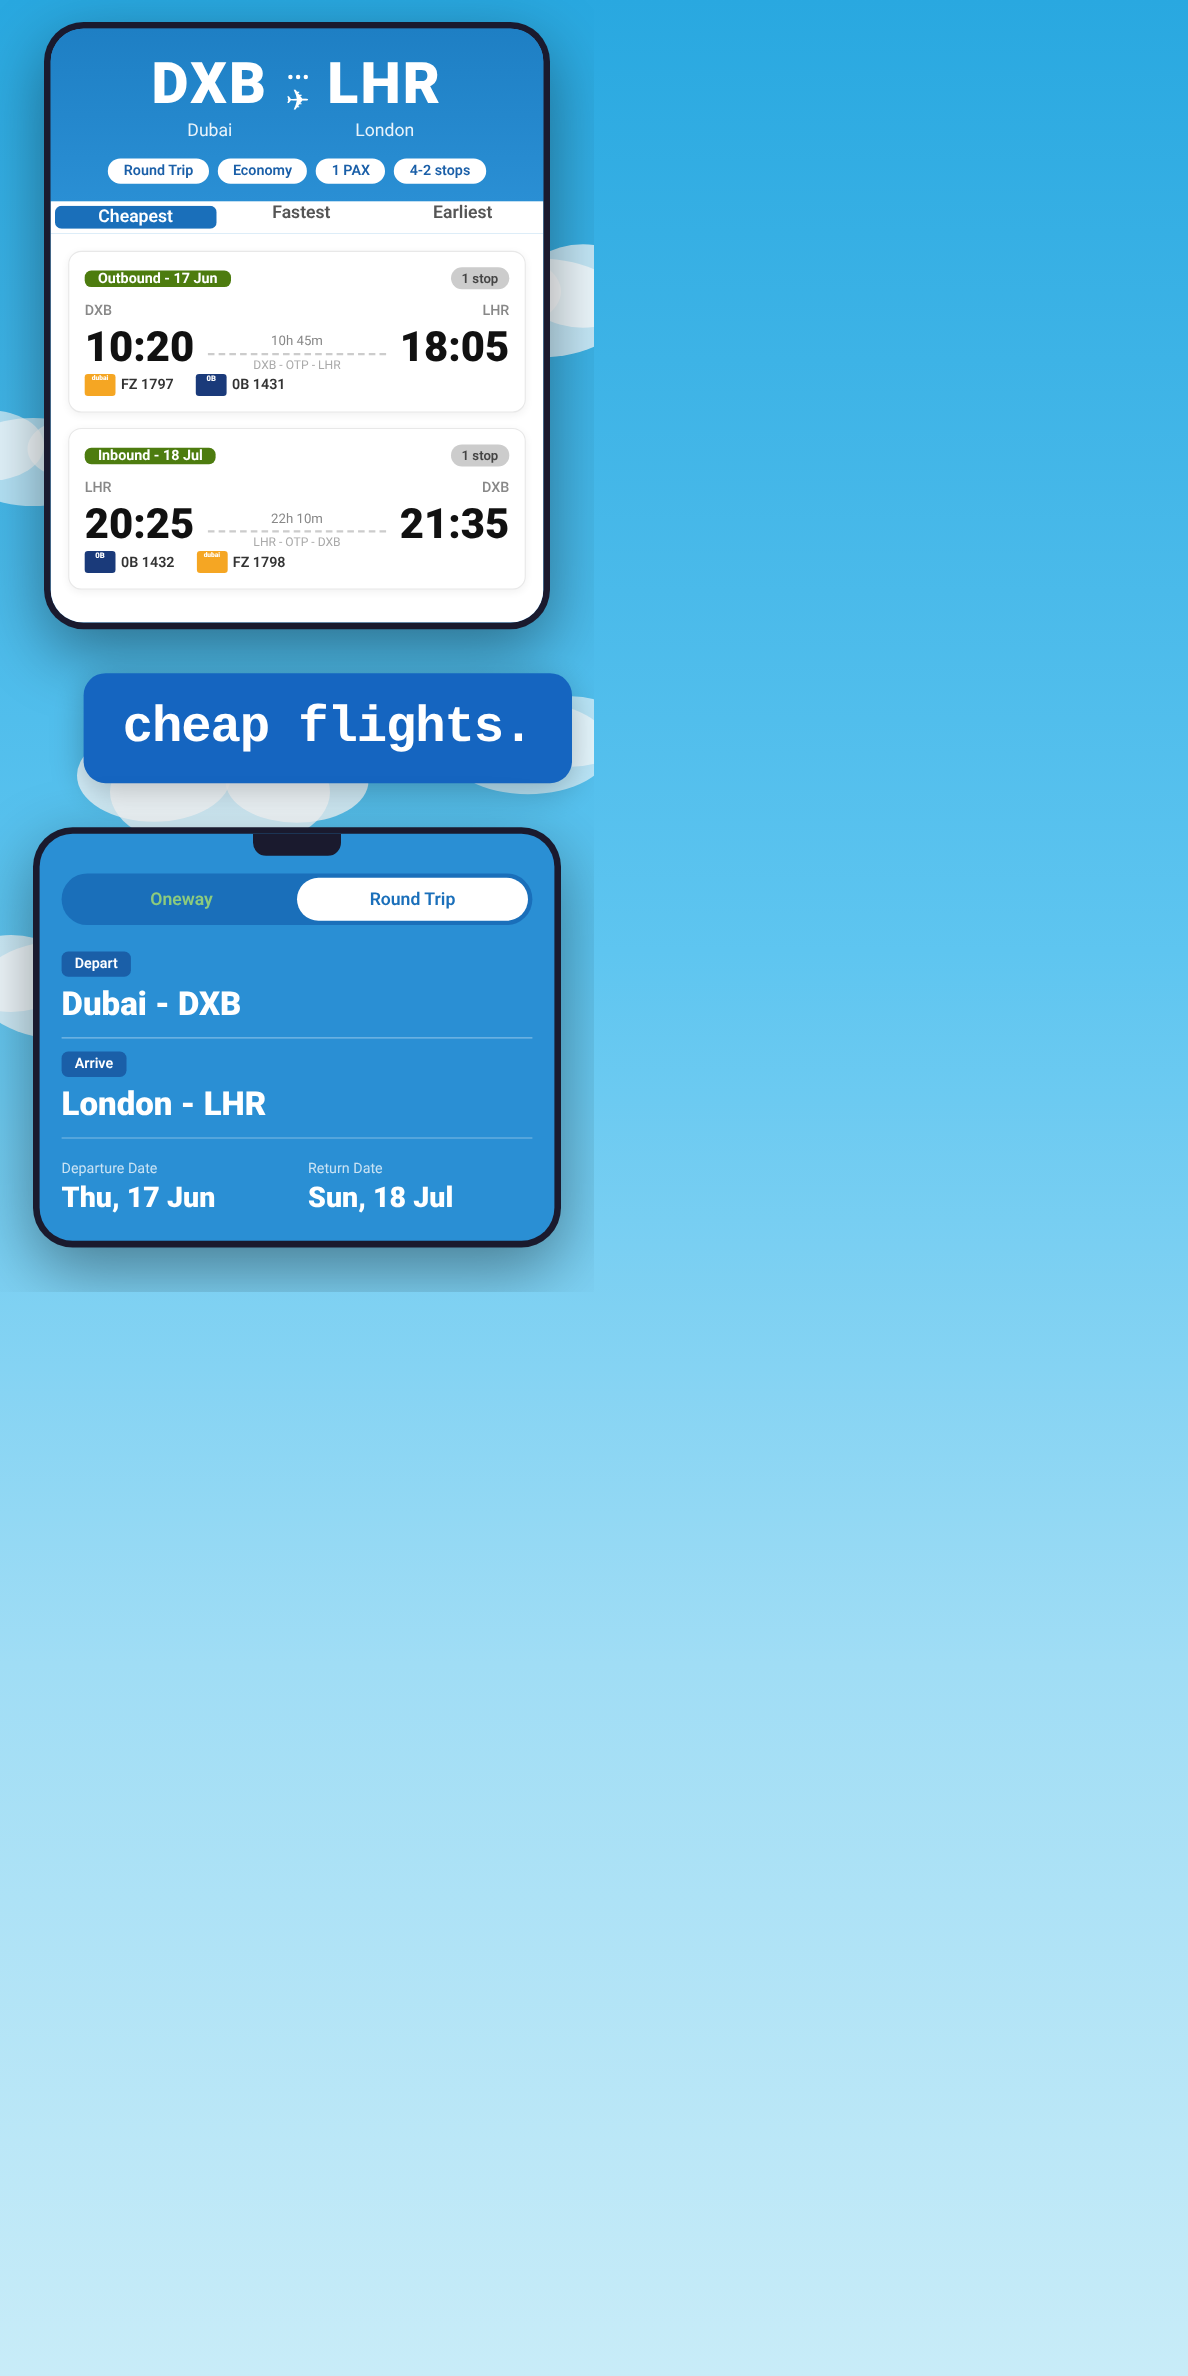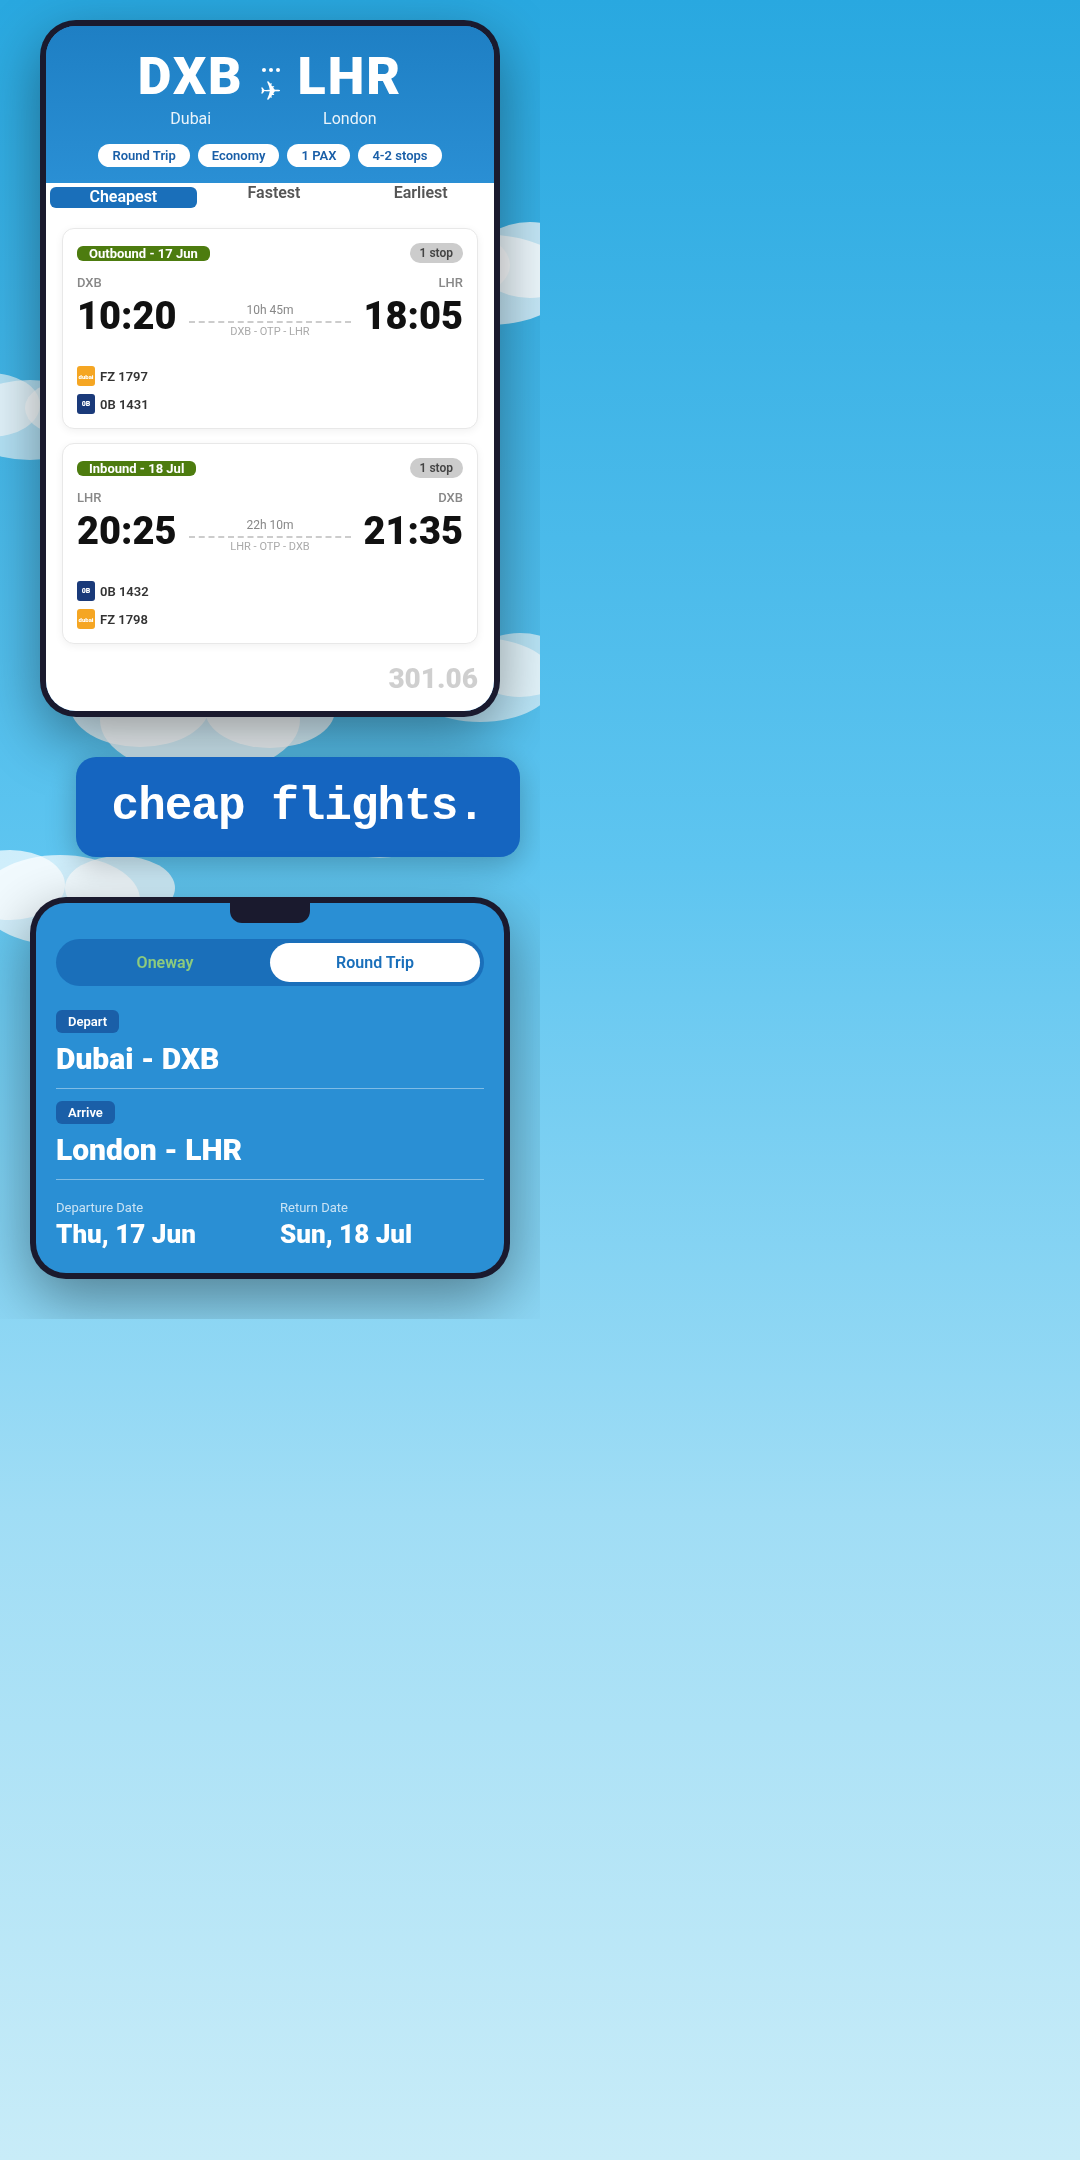--- a/index.html
+++ b/index.html
@@ -225,40 +225,38 @@
     }
 
     .dashed-line {
       width: 100%;
       height: 1px;
       border-top: 2px dashed #ccc;
     }
 
     .airline-badges {
       display: flex;
-      gap: 8px;
-      margin-top: 28px;
-      flex-direction: column;
+      gap: 20px;
+      margin-top: 2px;
     }
 
     .airline-badge {
       display: flex;
       align-items: center;
       gap: 5px;
       font-size: 13px;
       font-weight: 600;
       color: #333;
     }
 
     .airline-logo {
-      width: 18px;
+      width: 28px;
       height: 20px;
       border-radius: 3px;
       display: flex;
-      align-items: center;
       justify-content: center;
       font-size: 7px;
       font-weight: 900;
       color: white;
     }
 
     .logo-dubai { background: #f5a623; }
     .logo-blue { background: #1a3a7a; }
 
     
@@ -545,21 +543,20 @@
             </div>
             <div class="airline-badge">
               <div class="airline-logo logo-dubai">
                 <span style="font-size:6px;font-weight:900;color:white;">dubai</span>
               </div>
               <span>FZ 1798</span>
             </div>
           </div>
         </div>
 
-        <div style="text-align:right; opacity:0.2; font-size:28px; font-weight:900; color:#111; padding-top:4px;">301.06</div>
       </div>
     </div>
   </div>
 
   <div class="promo-section">
     <div class="promo-bubble">
       <div class="promo-text">cheap flights.</div>
     </div>
   </div>
 

